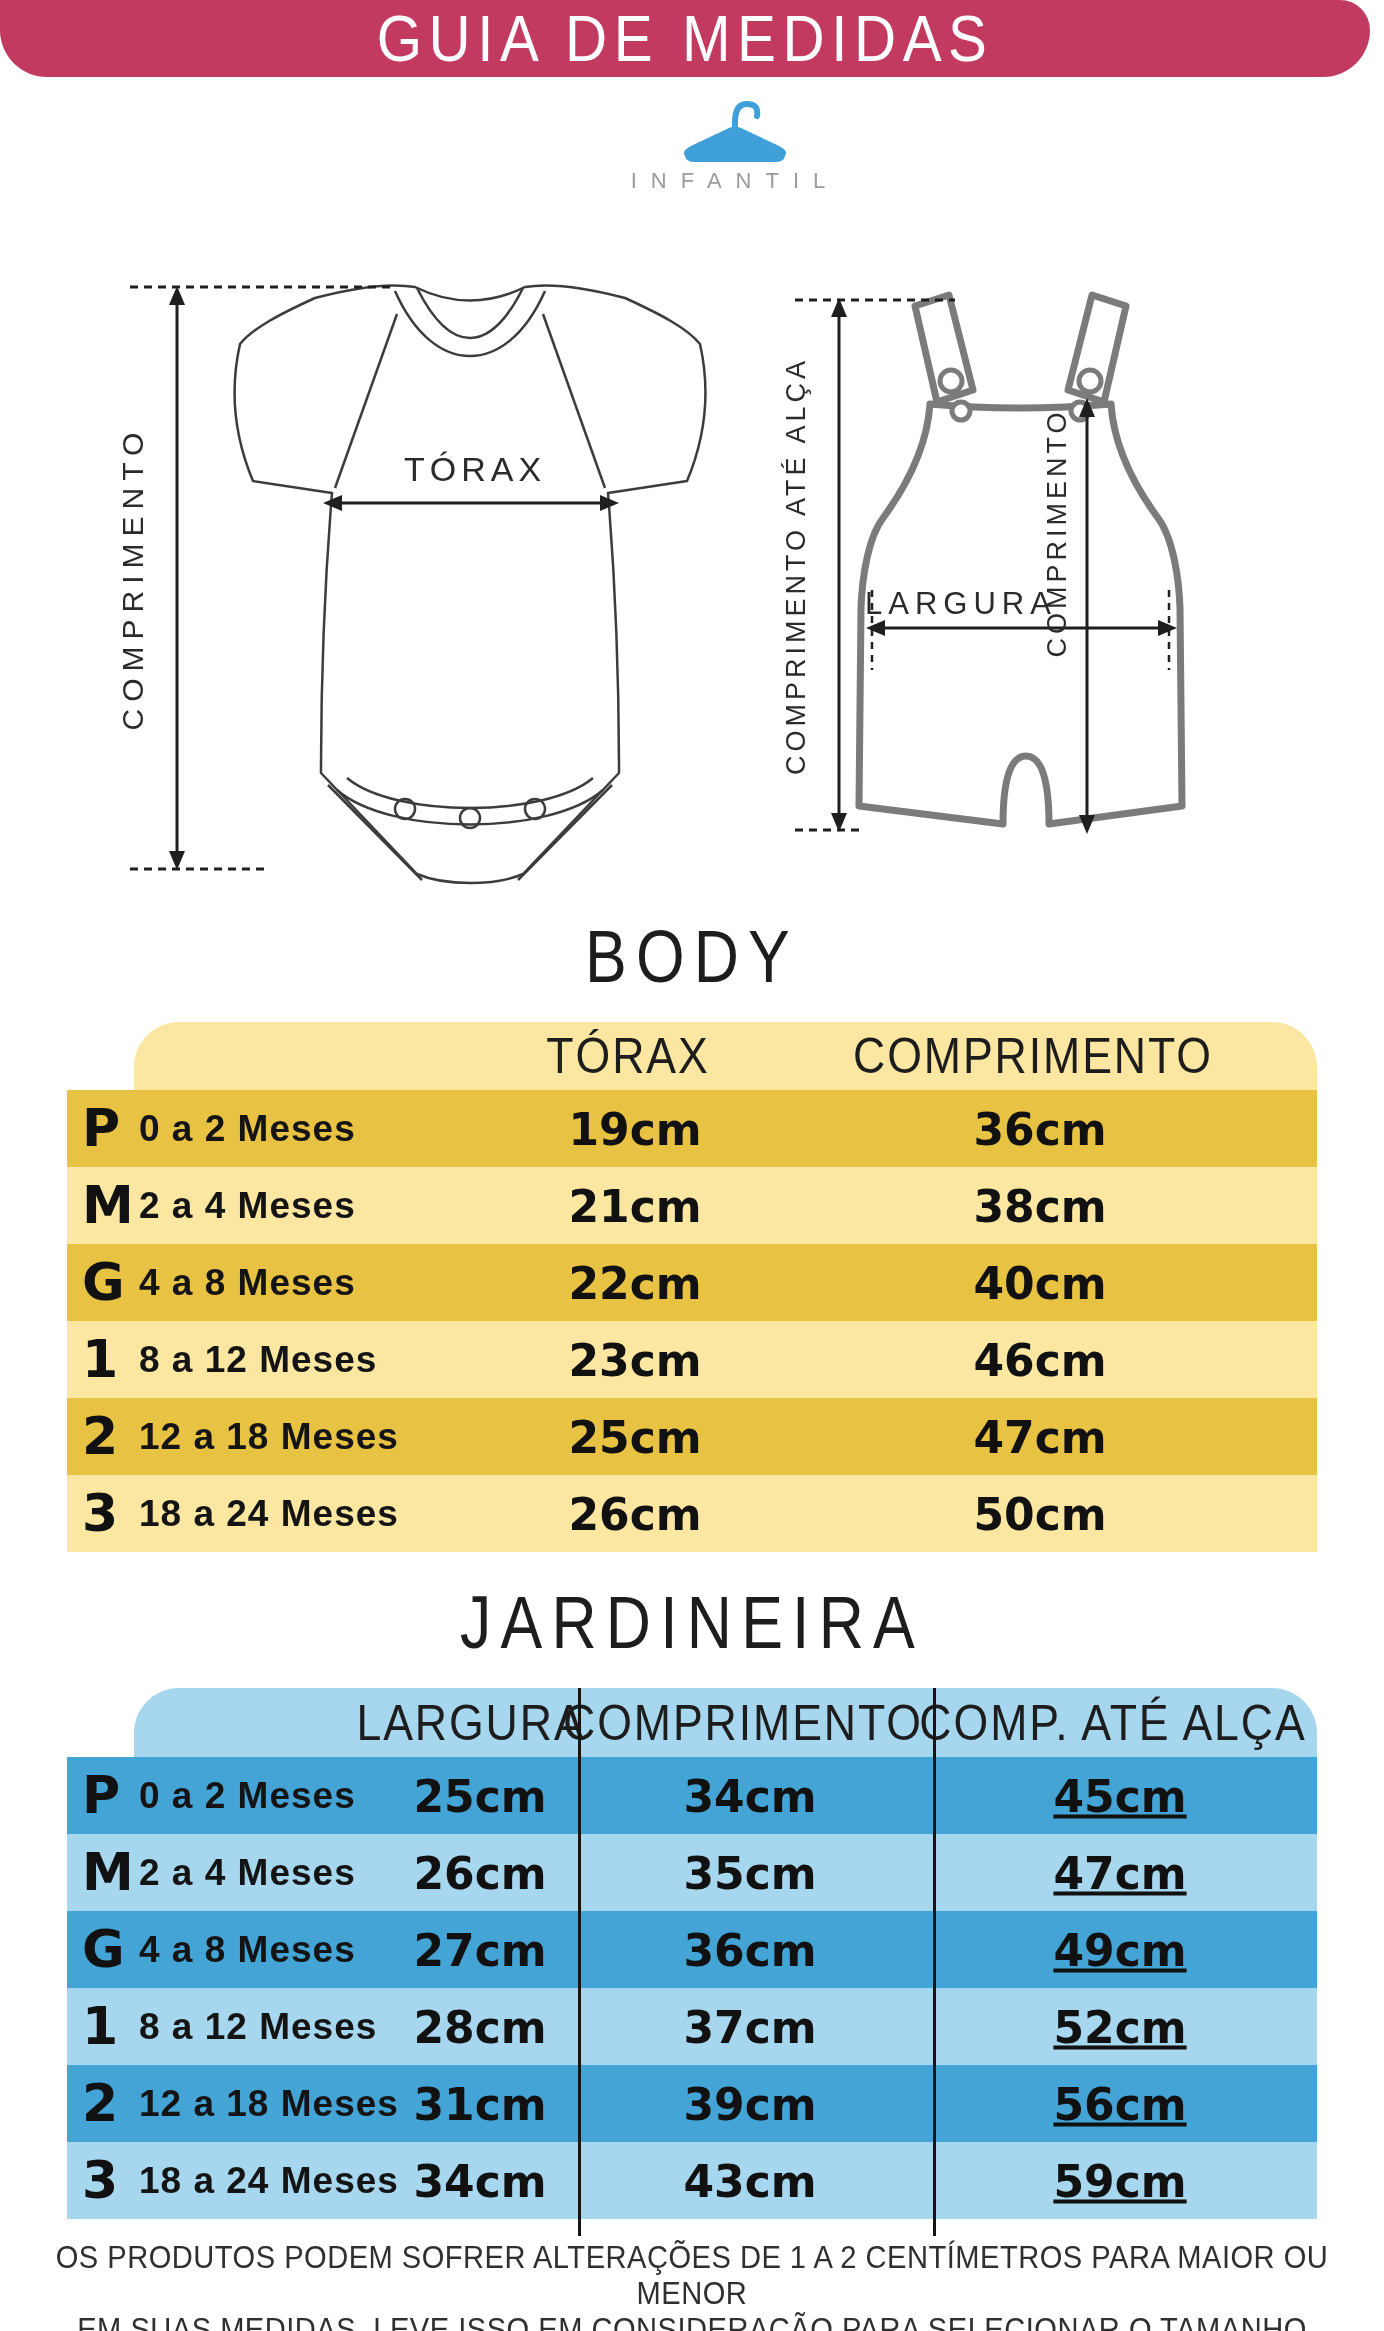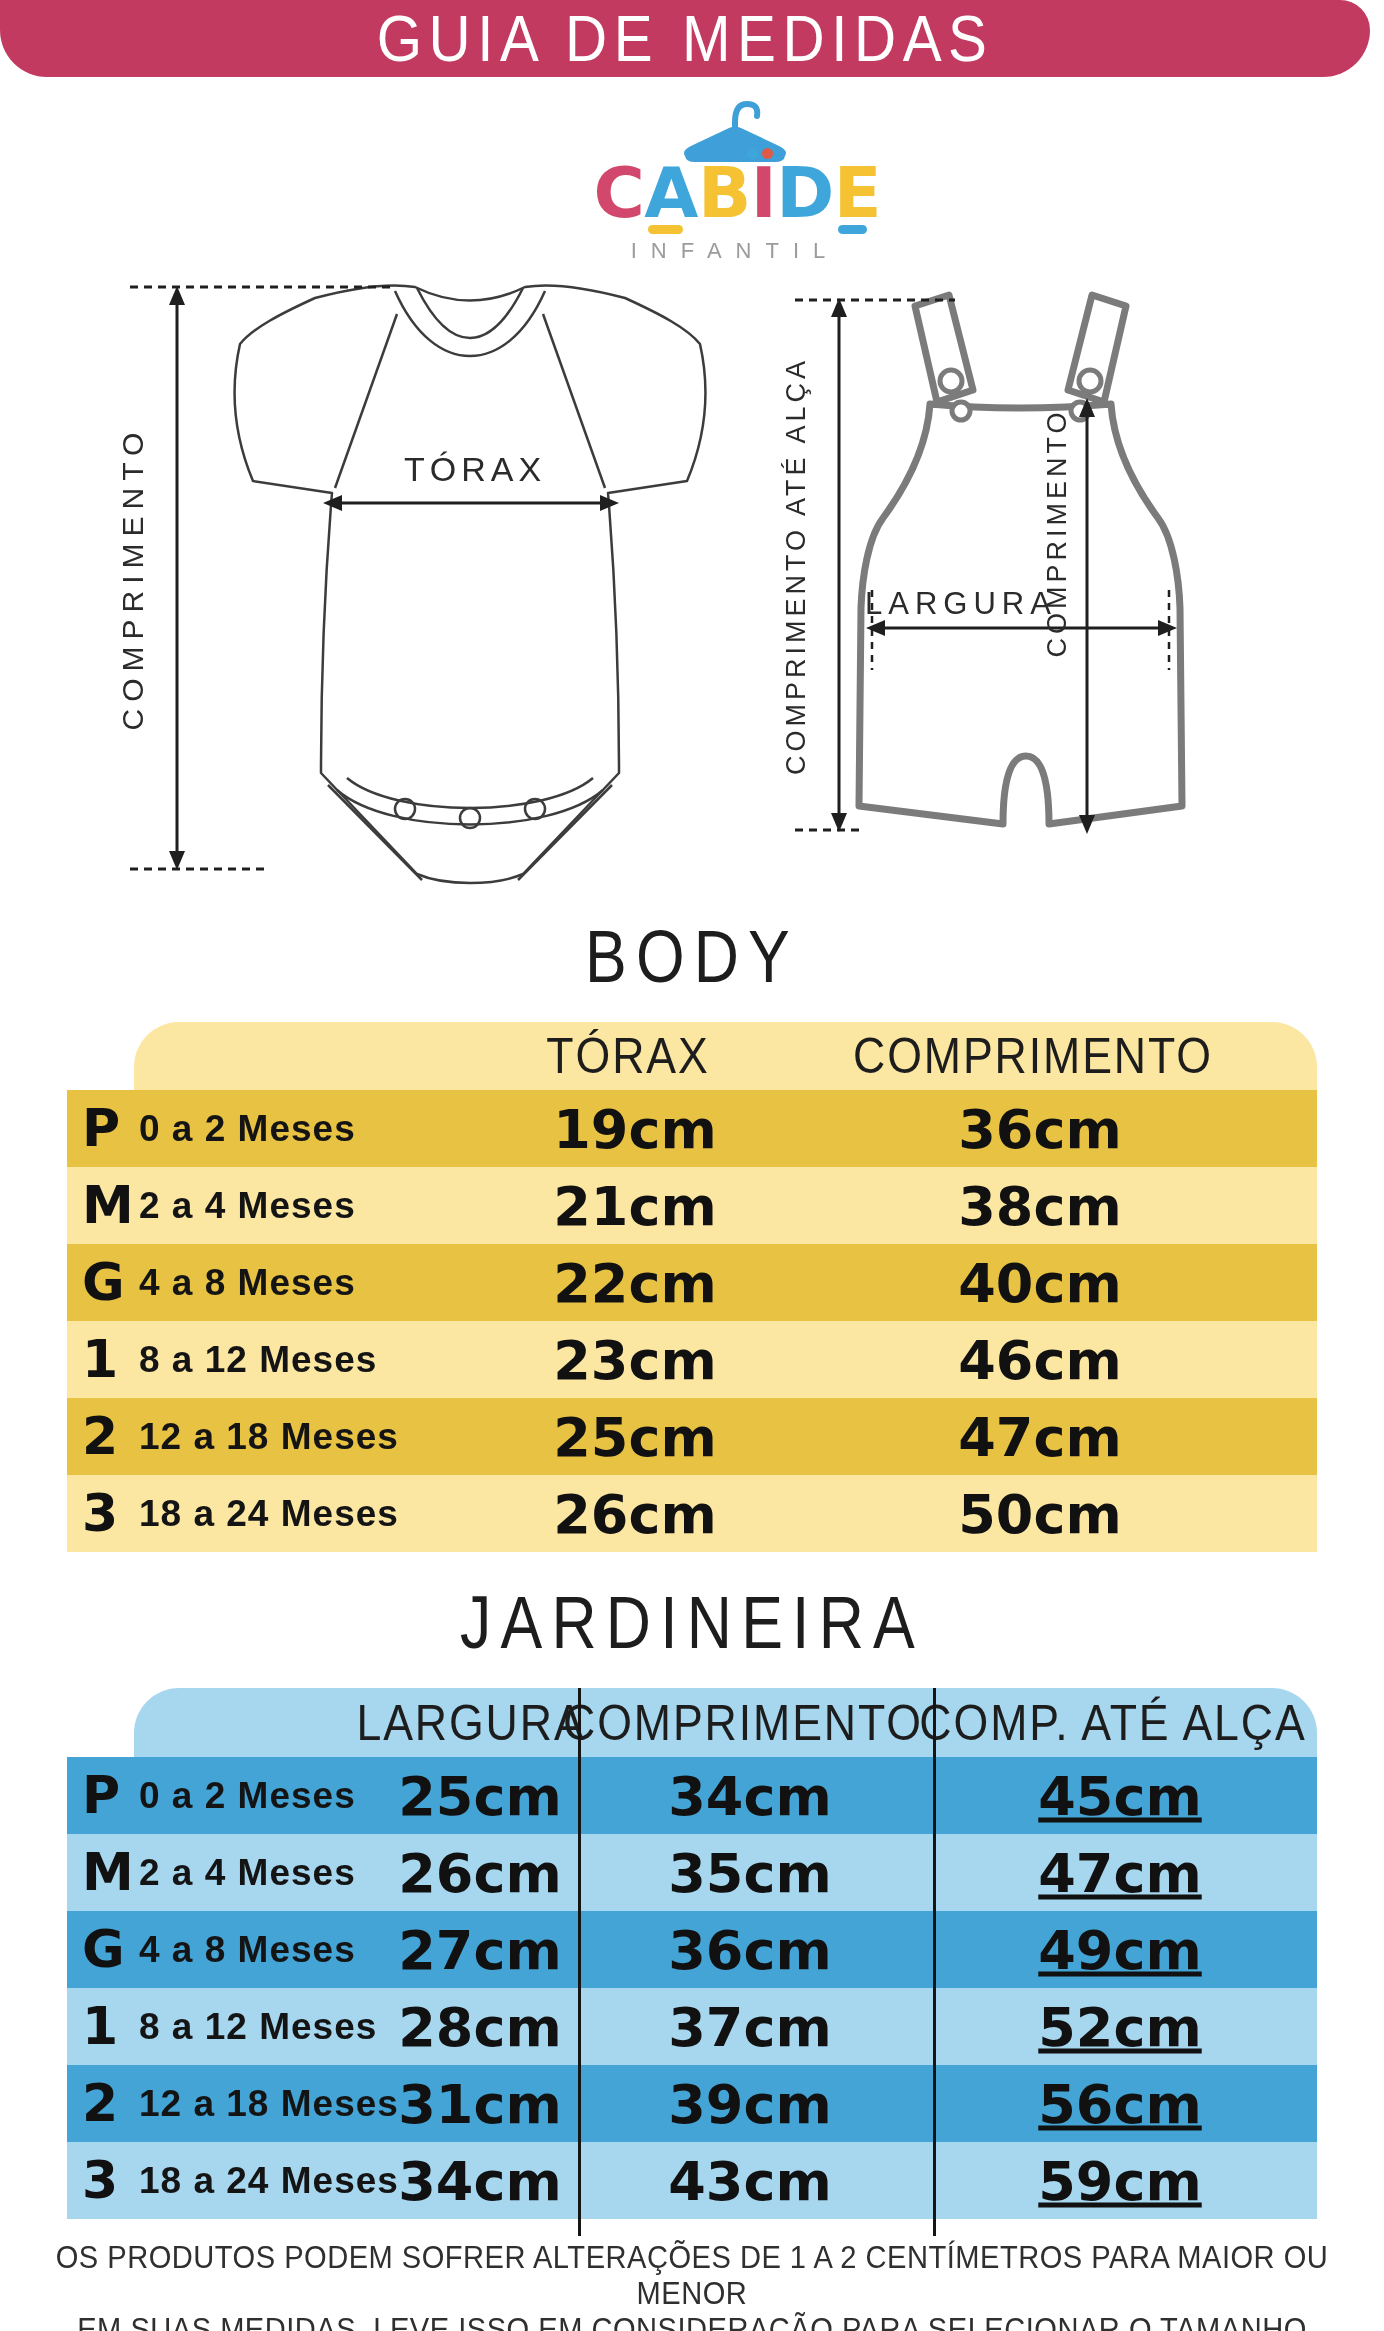--- a/index.html
+++ b/index.html
@@ -42,21 +42,21 @@
   .tbl-header{position:absolute;left:134px;width:1183px;border-radius:45px 45px 0 0;}
   .tbl-header .hlabel{position:absolute;top:50%;transform:translate(-50%,-50%) scale(.95,1.05);
                       font-size:47px;letter-spacing:2px;color:#1d1d1d;white-space:nowrap;}
   .tbl-rows{position:absolute;left:67px;width:1250px;}
   .row{position:relative;height:77px;}
   .row .sz{position:absolute;left:15px;top:50%;transform:translateY(-52%);
            font-family:"DejaVu Sans",sans-serif;font-weight:700;font-size:52px;color:#111;}
   .row .age{position:absolute;left:72px;top:50%;transform:translateY(-50%);
             font-size:37px;font-weight:700;color:#141414;letter-spacing:1px;white-space:nowrap;}
   .row .val{position:absolute;top:50%;transform:translate(-50%,-50%);
-            font-family:"DejaVu Sans",sans-serif;font-weight:600;font-size:54px;color:#111;
+            font-family:"DejaVu Sans",sans-serif;font-weight:600;font-size:44px;color:#111;
             white-space:nowrap;}
 
   
   .yh{top:1022px;height:68px;background:#FBE7A2;}
   .yh .h1{left:494px;} .yh .h2{left:899px;}
   .yrows{top:1090px;}
   .yrows .row:nth-child(odd){background:#E8C243;}
   .yrows .row:nth-child(even){background:#FBE7A2;}
   .yrows .v1{left:568px;} .yrows .v2{left:973px;}
 
@@ -83,28 +83,20 @@
 
   <header class="banner">
     <h1>GUIA DE MEDIDAS</h1>
   </header>
 
   <div class="logo">
     <svg class="hanger" width="128" height="72" viewBox="0 0 128 72">
       <path d="M64,40 L64,30 Q64,12 76,12 Q88,12 86,24" fill="none" stroke="#3FA0D9" stroke-width="6" stroke-linecap="round"></path>
       <path d="M14,64 Q10,58 22,53 L58,36 Q64,33 70,36 L106,53 Q118,58 114,64 Q113,70 104,70 L24,70 Q15,70 14,64 Z" fill="#3FA0D9"></path>
     </svg>
-    <div class="brand">
-      <span class="lt pink">C</span>
-      <span class="lt blue ub ub-yellow">A</span>
-      <span class="lt gold">B</span>
-      <span class="lt pink"><span class="dot dot-l"></span><span class="dot dot-r"></span><span>I</span></span>
-      <span class="lt blue">D</span>
-      <span class="lt gold ub ub-blue">E</span>
-    </div>
     <div class="brand-sub">INFANTIL</div>
   </div>
 
   <svg class="diag" style="left:85px;top:278px;" width="660" height="612" viewBox="0 0 660 612">
 
     <g stroke="#3c3c3c" stroke-width="2.5" fill="#ffffff" stroke-linejoin="round">
       <path d="M230,20 C195,36 168,50 155,66 C144,115 150,160 168,203 L247,215
                C240,300 236,400 236,495 L332,596 C360,608 410,608 438,596 L534,495
                C534,400 530,300 523,215 L602,203 C620,160 626,115 615,66
                C602,50 575,36 540,20 C510,12 470,4 440,9 Q385,36 330,9 C300,4 260,12 230,20 Z"></path>

